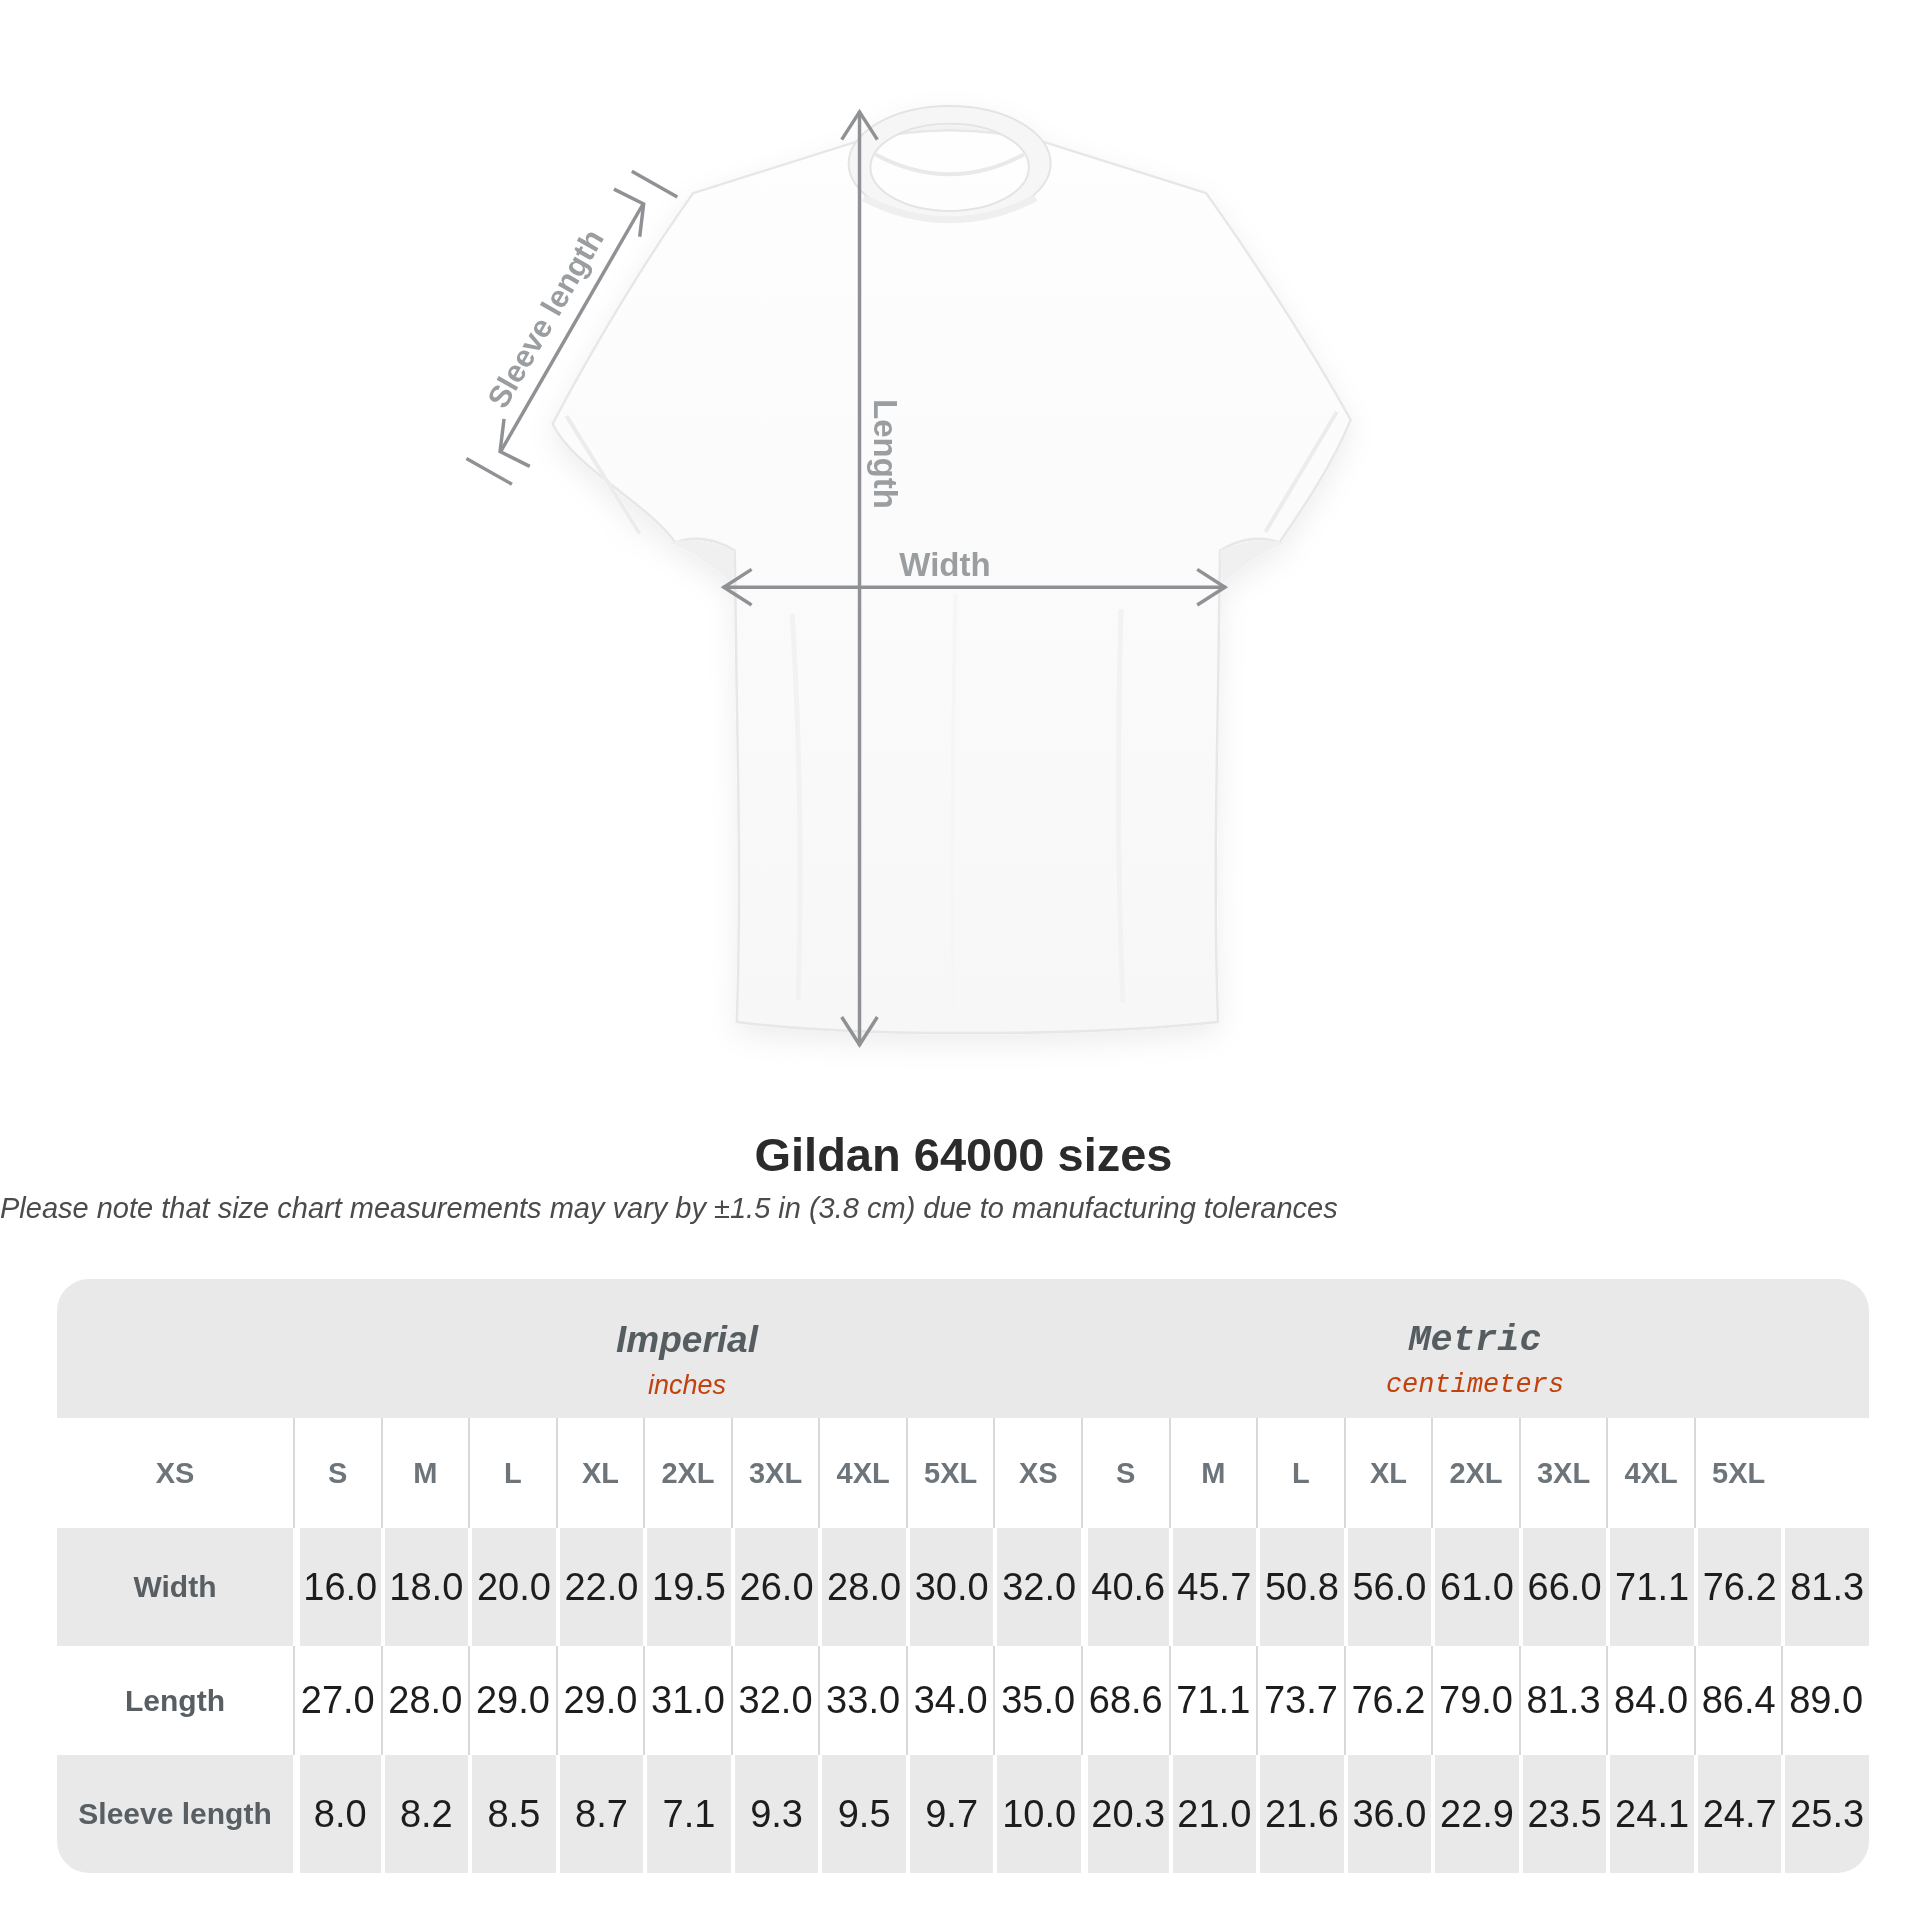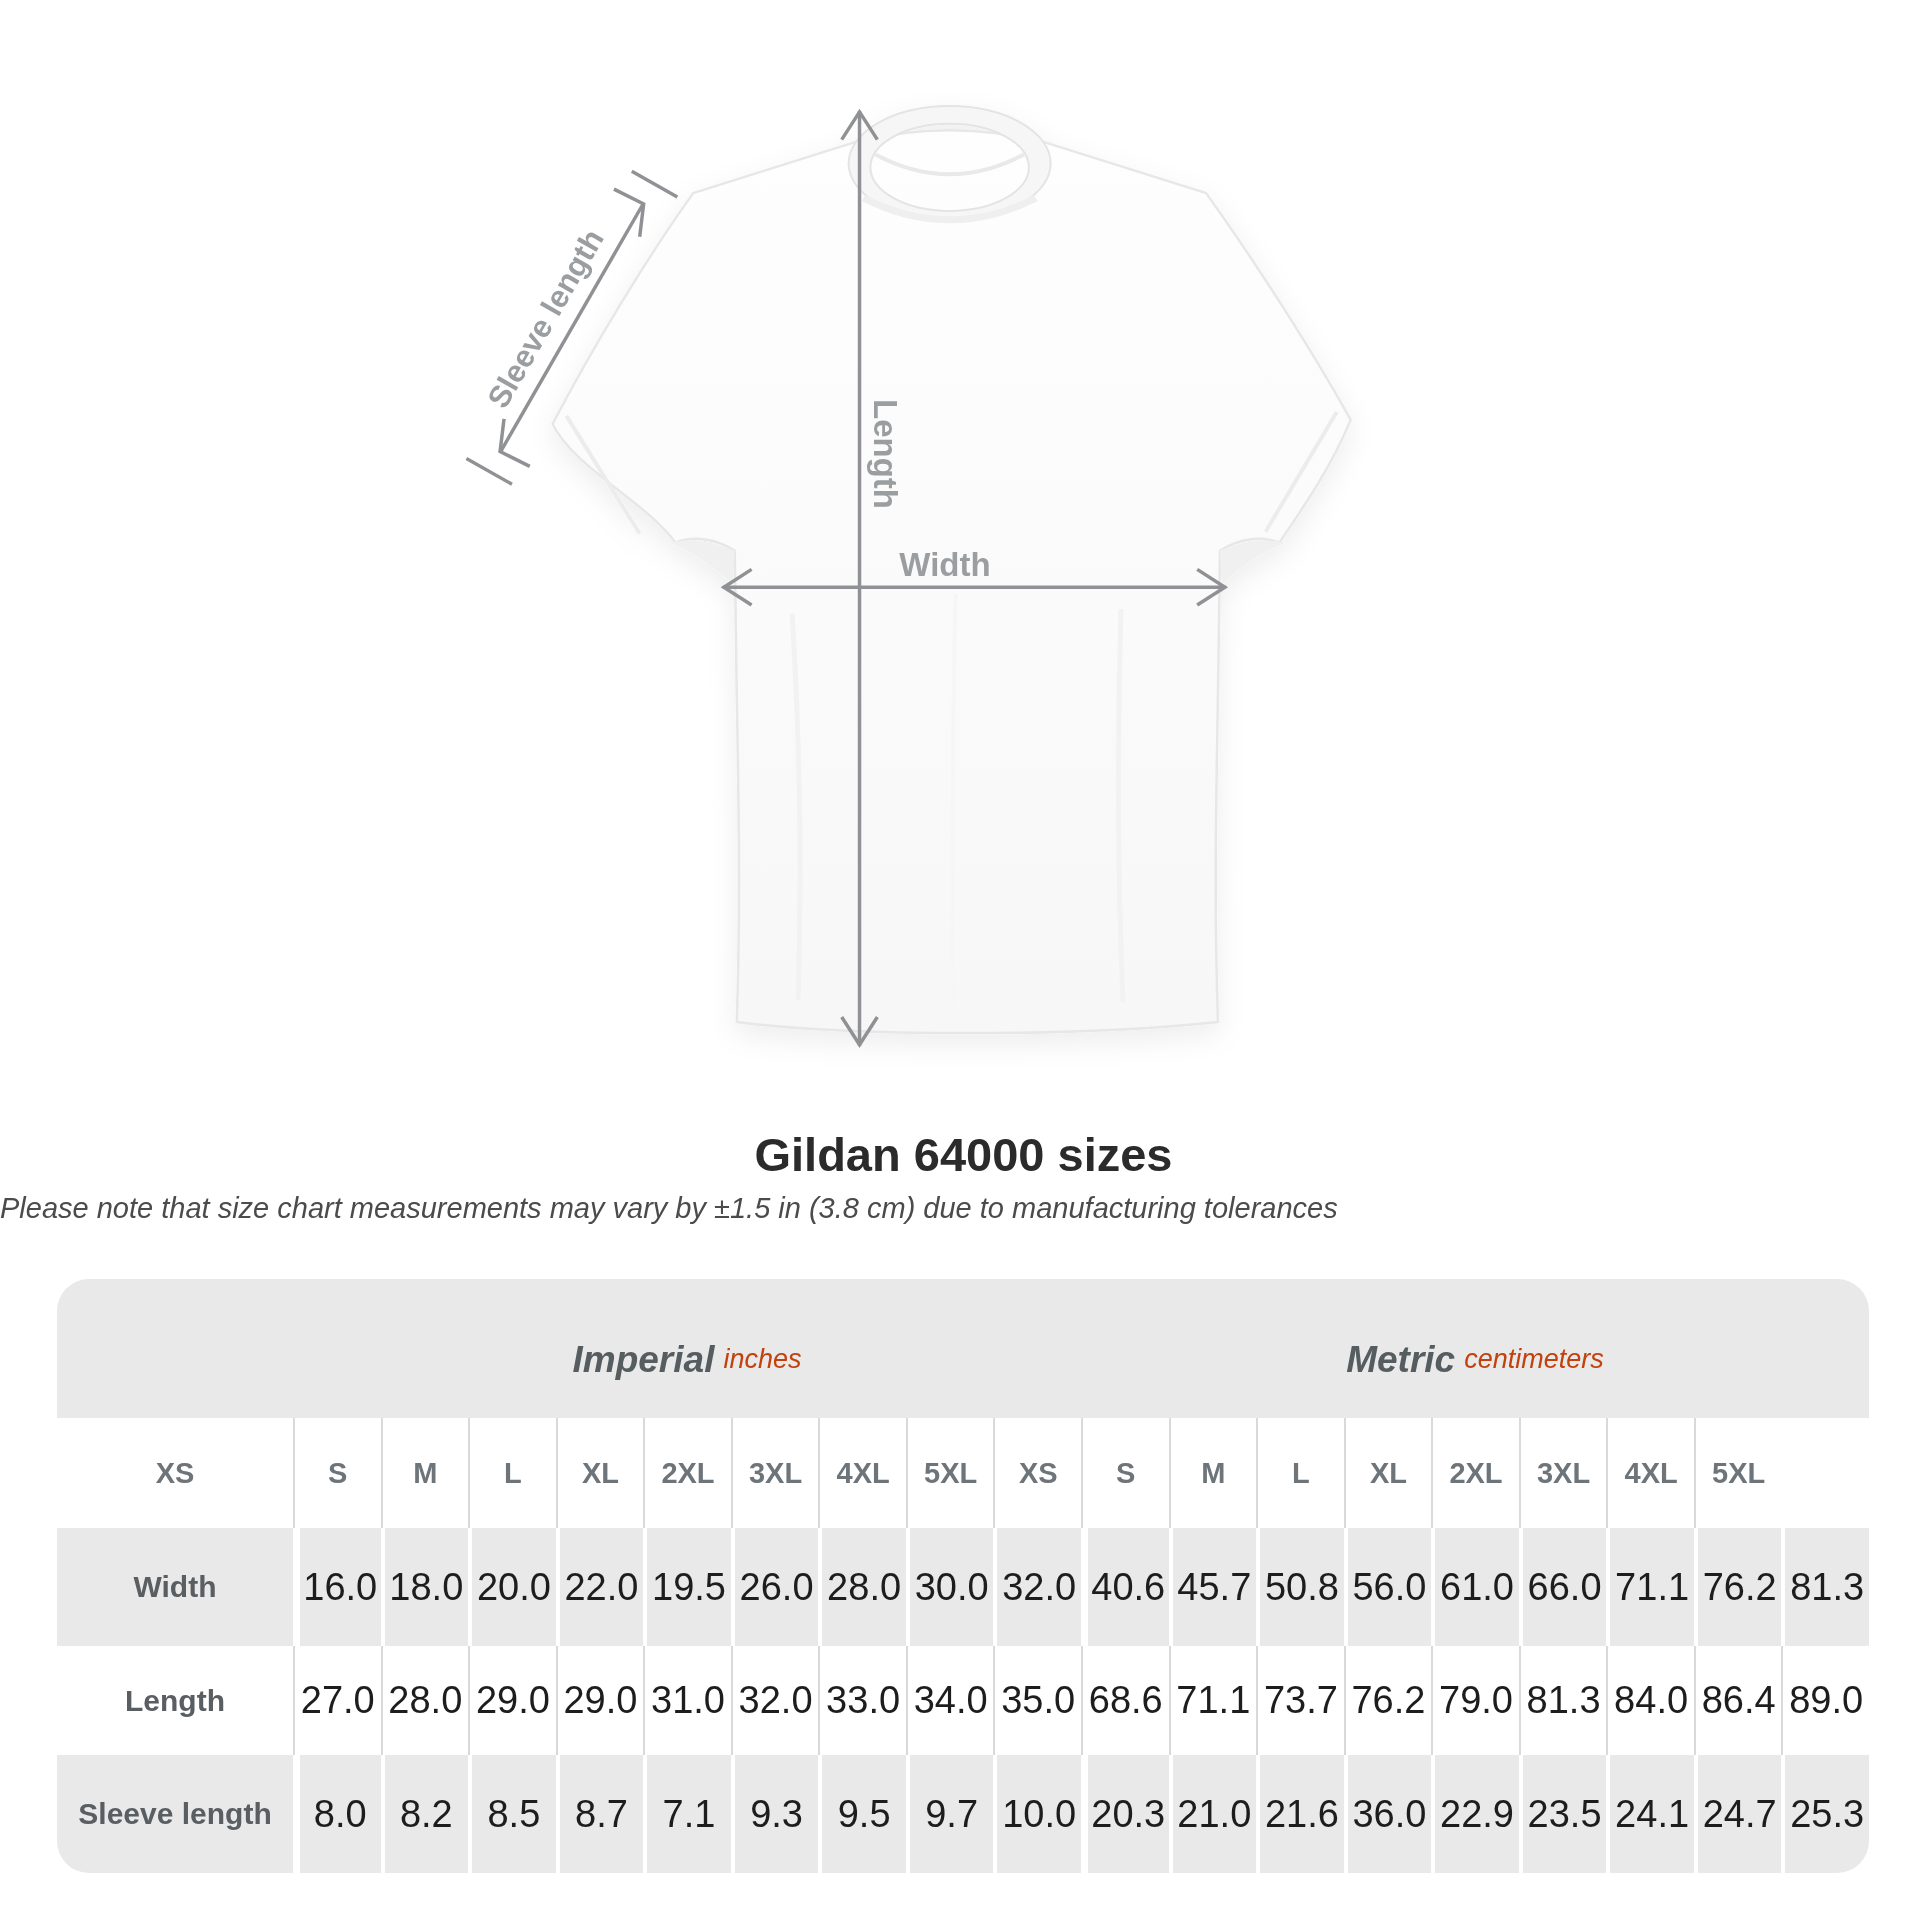--- a/index.html
+++ b/index.html
@@ -23,23 +23,23 @@
   
   .sizetable{position:absolute;left:57px;top:1279px;width:1812px;border-radius:32px;overflow:hidden;}
   .row{display:grid;grid-template-columns:236px repeat(18,1fr);}
   .group-row{background:#e9e9e9;height:139px;}
   .size-row{background:#ffffff;height:110px;}
   .data-row{height:109px;}
   .data-row.gray{background:#e9e9e9;height:118px;}
   .data-row.white{background:#ffffff;}
   .row-sleeve{height:113px;}
   .cell{display:flex;align-items:center;justify-content:center;min-width:0;}
-  .group-cell{flex-direction:row;gap:9px;margin-top:22px;}
+  .group-cell{flex-direction:column;gap:9px;margin-top:22px;}
   .group-cell.imperial{grid-column:2 / span 9;}
-  .group-cell.metric{grid-column:11 / span 9;}
+  .group-cell.metric{grid-column:11 / span 9;font-family:Liberation Mono, monospace;}
   .group-title{font-size:37px;font-weight:bold;font-style:italic;color:#555d61;}
   .group-sub{font-size:27px;font-style:italic;color:#c2410c;}
   .label-cell{font-size:30px;font-weight:bold;color:#585e62;}
   .size-cell{font-size:29px;font-weight:bold;color:#6e757a;}
   .value-cell{font-size:38px;color:#1d1d1d;}
   
   .size-row .cell + .cell,
   .data-row.white .cell + .cell{border-left:2px solid #d9d9d9;}
   .data-row.gray .cell + .cell{border-left:4px solid #ffffff;}
   .data-row.gray .cell.first-data{border-left-width:7px;}

